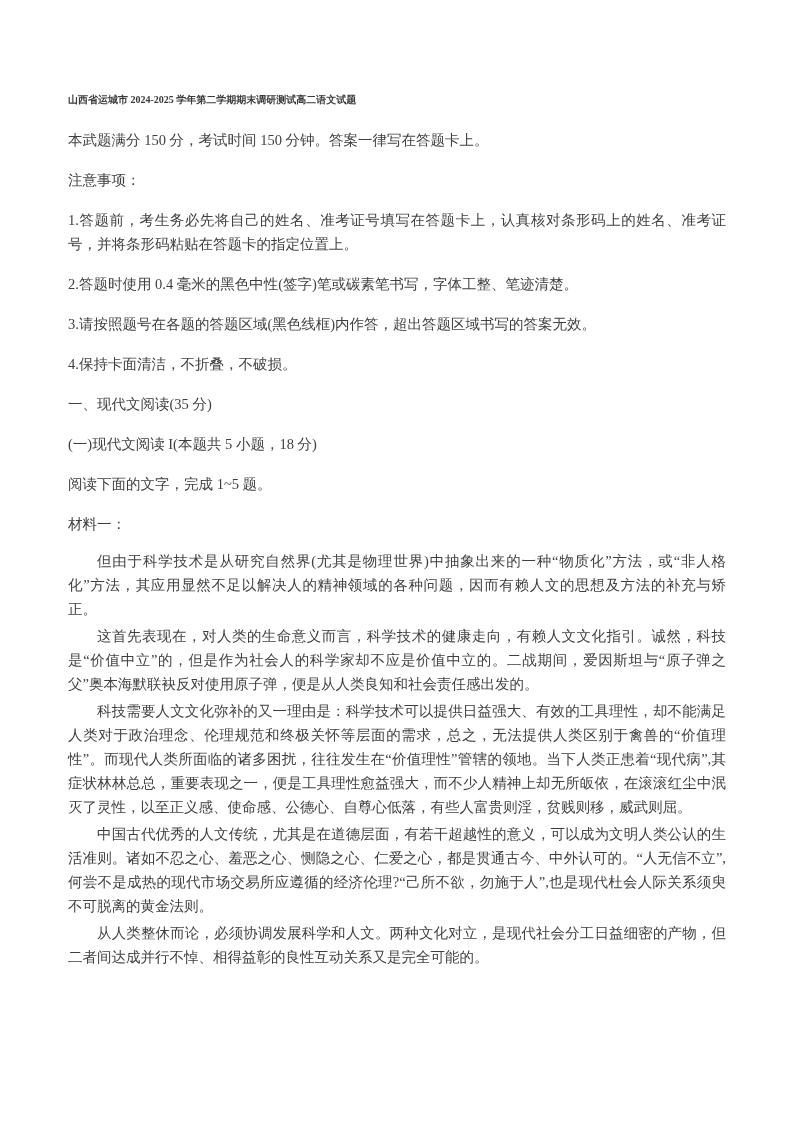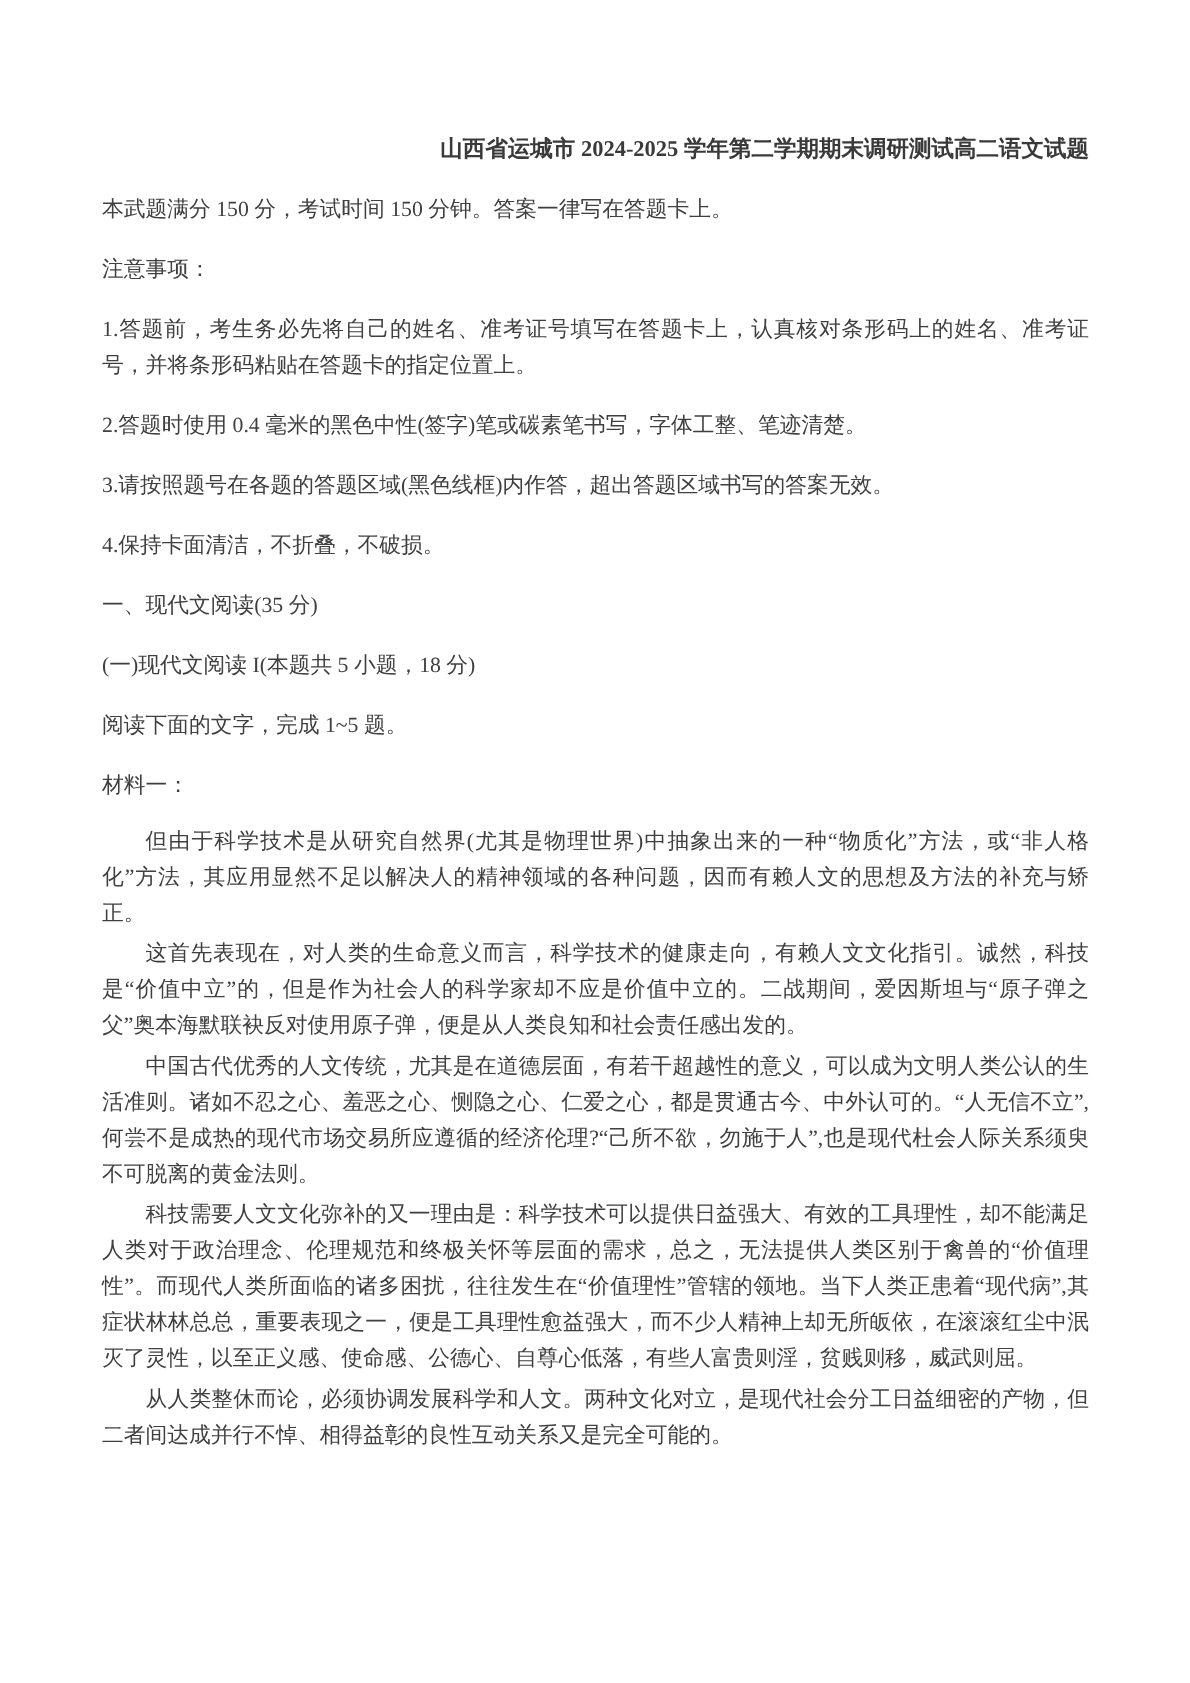--- a/index.html
+++ b/index.html
@@ -14,23 +14,23 @@
     background: #ffffff;
     box-sizing: border-box;
     padding: 88px 67px 40px 68px;
     font-family: "Liberation Serif", "DejaVu Serif", serif;
     color: #3f3f3f;
     font-size: 14.5px;
     line-height: 24px;
     overflow: hidden;
   }
   .doc-title {
-    font-size: 15px;
+    font-size: 10px;
     font-weight: bold;
-    text-align: right;
+    text-align: left;
     margin: 0 0 14px 0;
     line-height: 24px;
     color: #3a3a3a;
   }
   .line {
     margin: 16px 0 13px 0;
     text-align: justify;
   }
   .para {
     margin: 0 0 3px 0;
@@ -53,16 +53,16 @@
   <p class="line">3.请按照题号在各题的答题区域(黑色线框)内作答，超出答题区域书写的答案无效。</p>
   <p class="line">4.保持卡面清洁，不折叠，不破损。</p>
 
   <p class="line">一、现代文阅读(35 分)</p>
   <p class="line">(一)现代文阅读 I(本题共 5 小题，18 分)</p>
   <p class="line">阅读下面的文字，完成 1~5 题。</p>
   <p class="line">材料一：</p>
 
   <p class="para">但由于科学技术是从研究自然界(尤其是物理世界)中抽象出来的一种“物质化”方法，或“非人格化”方法，其应用显然不足以解决人的精神领域的各种问题，因而有赖人文的思想及方法的补充与矫正。</p>
   <p class="para">这首先表现在，对人类的生命意义而言，科学技术的健康走向，有赖人文文化指引。诚然，科技是“价值中立”的，但是作为社会人的科学家却不应是价值中立的。二战期间，爱因斯坦与“原子弹之父”奥本海默联袂反对使用原子弹，便是从人类良知和社会责任感出发的。</p>
+  <p class="para">科技需要人文文化弥补的又一理由是：科学技术可以提供日益强大、有效的工具理性，却不能满足人类对于政治理念、伦理规范和终极关怀等层面的需求，总之，无法提供人类区别于禽兽的“价值理性”。而现代人类所面临的诸多困扰，往往发生在“价值理性”管辖的领地。当下人类正患着“现代病”,其症状林林总总，重要表现之一，便是工具理性愈益强大，而不少人精神上却无所皈依，在滚滚红尘中泯灭了灵性，以至正义感、使命感、公德心、自尊心低落，有些人富贵则淫，贫贱则移，威武则屈。</p>
   <p class="para">中国古代优秀的人文传统，尤其是在道德层面，有若干超越性的意义，可以成为文明人类公认的生活准则。诸如不忍之心、羞恶之心、恻隐之心、仁爱之心，都是贯通古今、中外认可的。“人无信不立”,何尝不是成热的现代市场交易所应遵循的经济伦理?“己所不欲，勿施于人”,也是现代杜会人际关系须臾不可脱离的黄金法则。</p>
-  <p class="para">科技需要人文文化弥补的又一理由是：科学技术可以提供日益强大、有效的工具理性，却不能满足人类对于政治理念、伦理规范和终极关怀等层面的需求，总之，无法提供人类区别于禽兽的“价值理性”。而现代人类所面临的诸多困扰，往往发生在“价值理性”管辖的领地。当下人类正患着“现代病”,其症状林林总总，重要表现之一，便是工具理性愈益强大，而不少人精神上却无所皈依，在滚滚红尘中泯灭了灵性，以至正义感、使命感、公德心、自尊心低落，有些人富贵则淫，贫贱则移，威武则屈。</p>
   <p class="para">从人类整休而论，必须协调发展科学和人文。两种文化对立，是现代社会分工日益细密的产物，但二者间达成并行不悼、相得益彰的良性互动关系又是完全可能的。</p>
 </div>
 
 </body></html>

